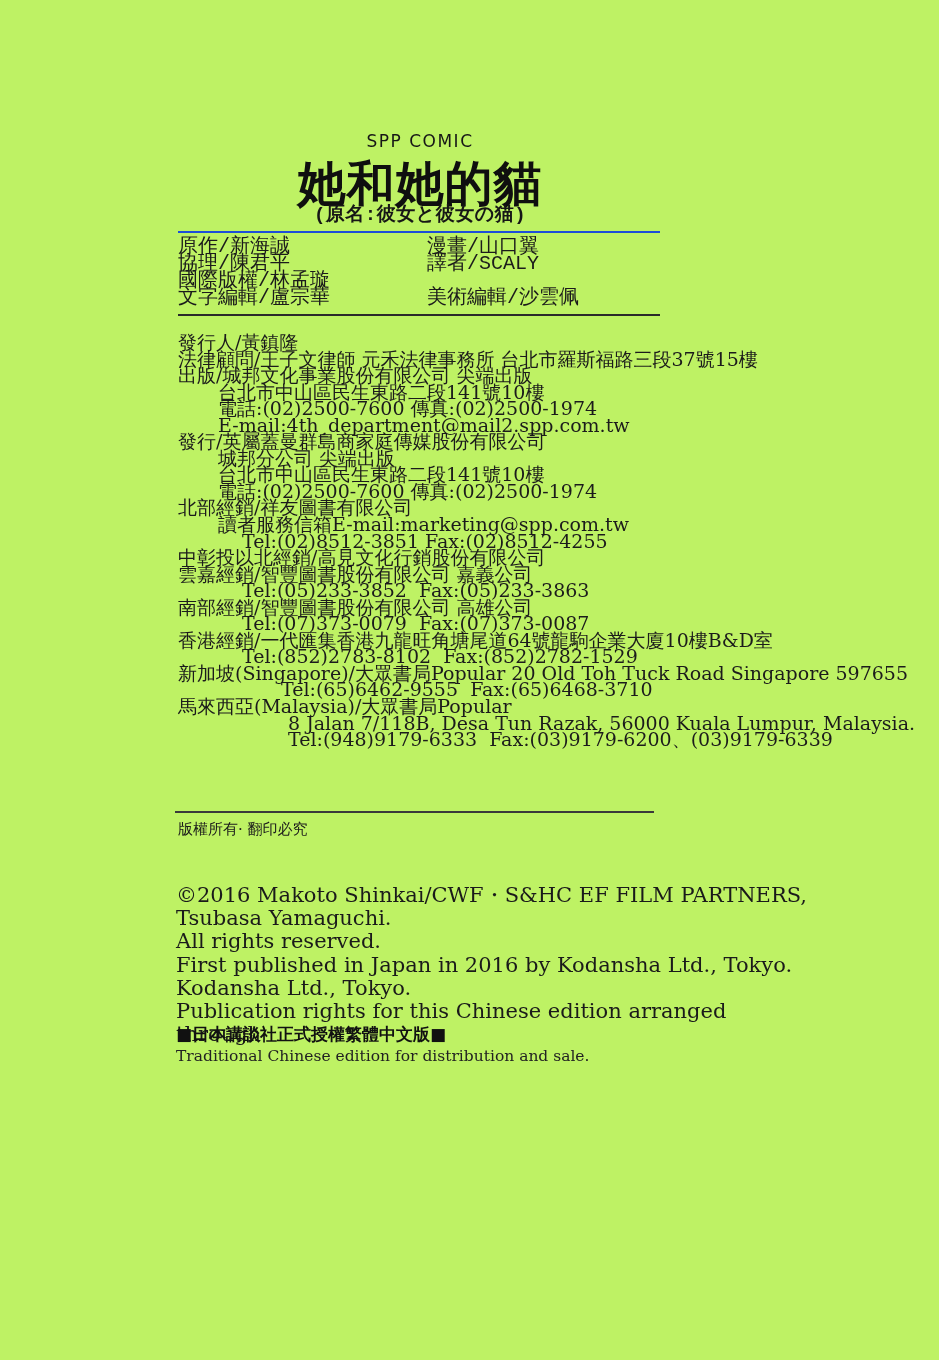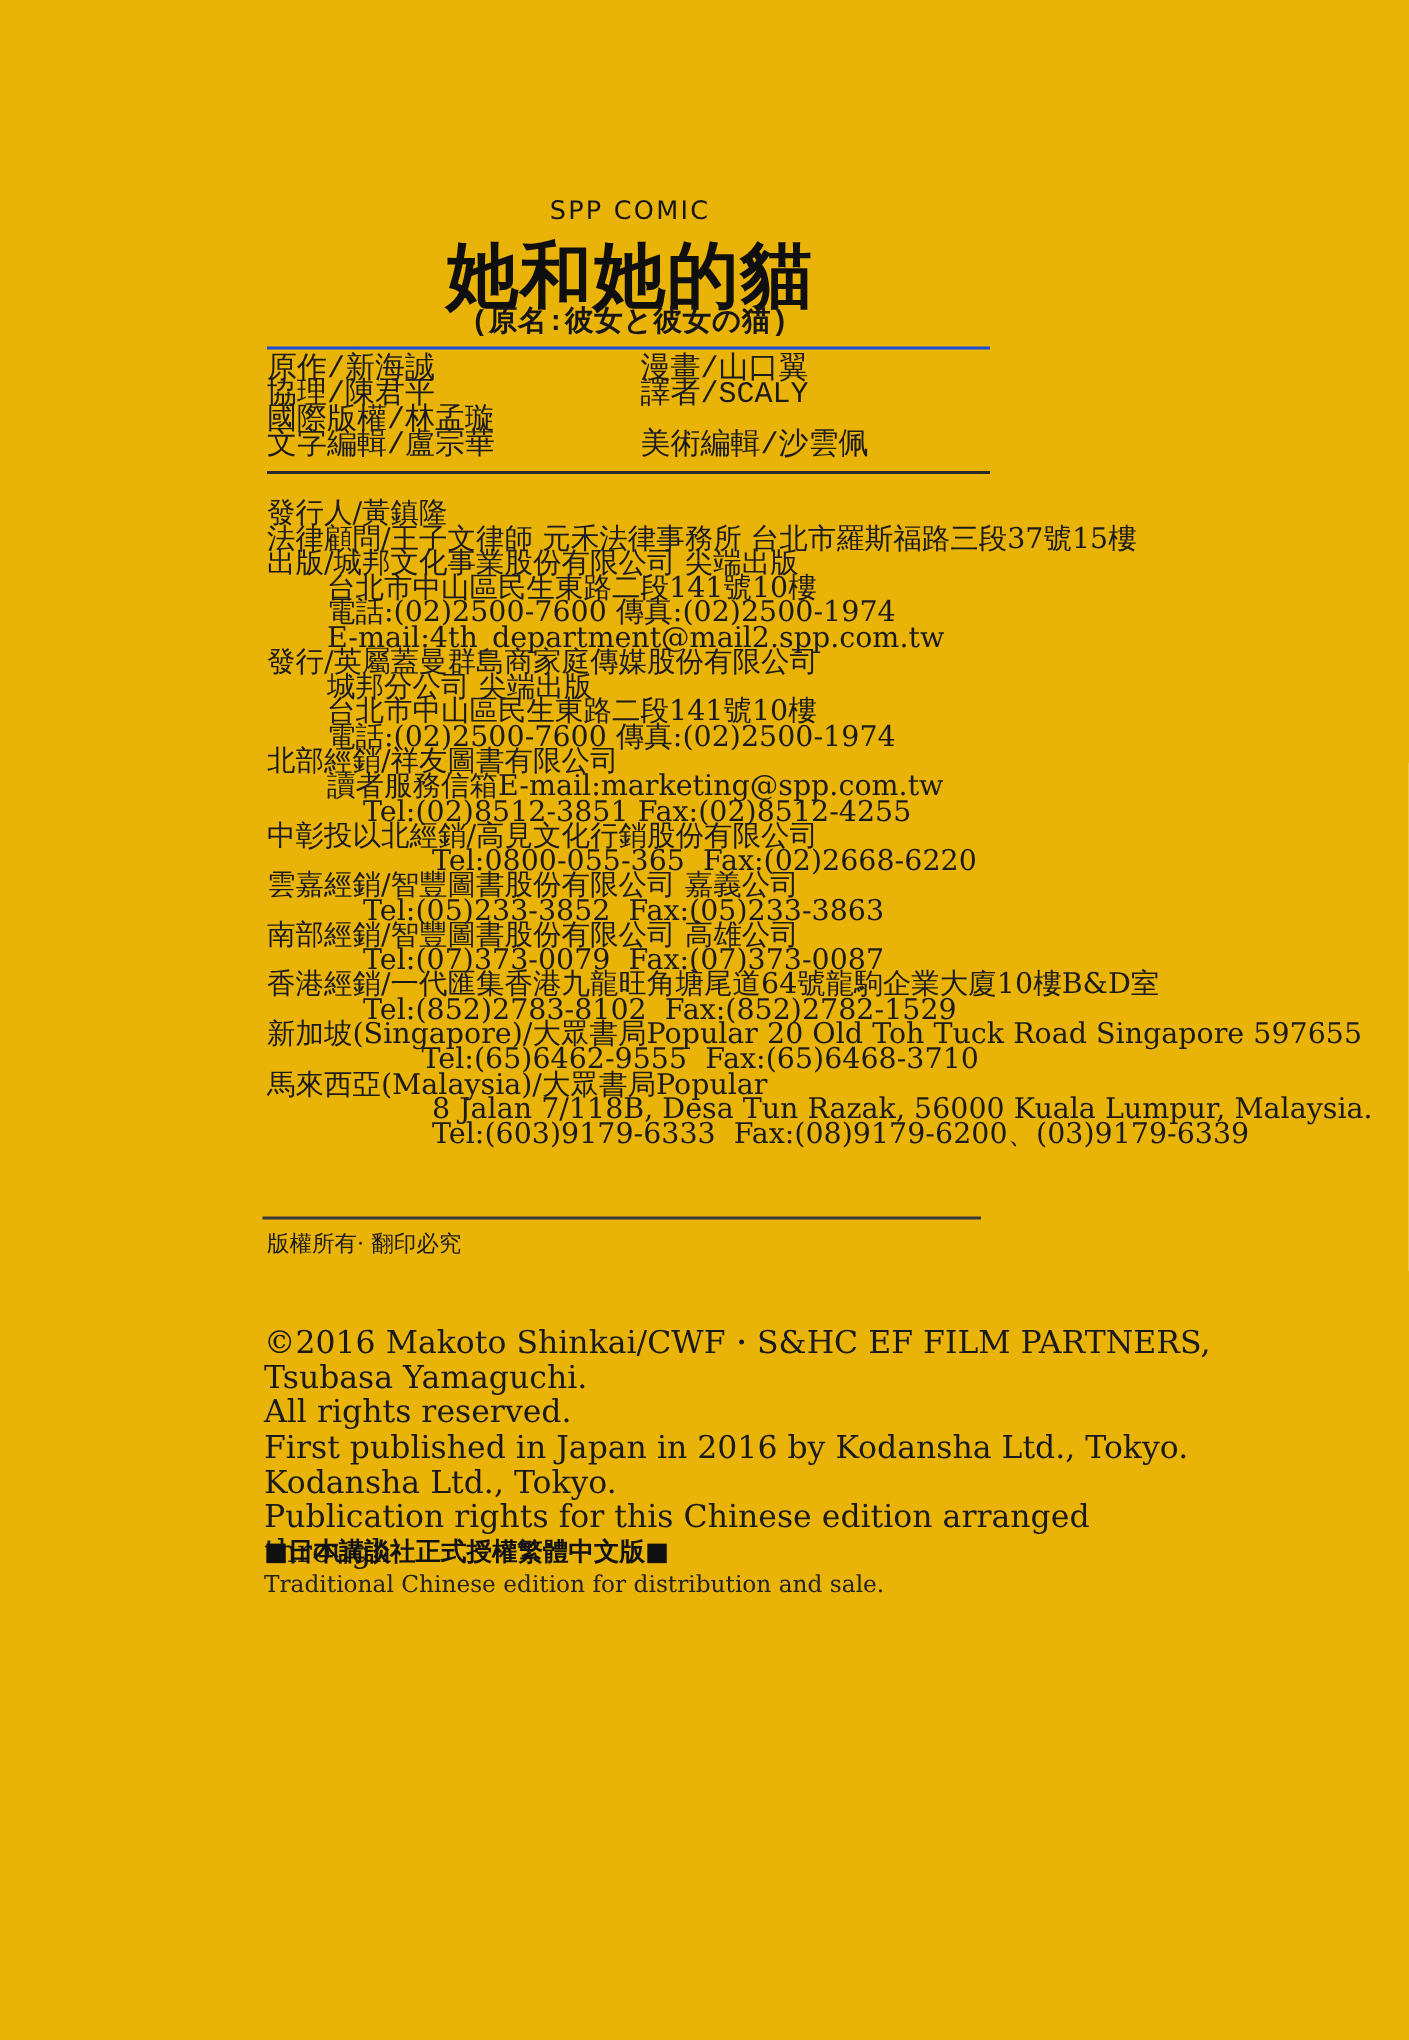--- a/index.html
+++ b/index.html
@@ -4,21 +4,21 @@
 <style>
   html, body { margin: 0; padding: 0; }
   body {
     width: 939px; height: 1360px;
     background: #ffffff;
     color: #1b1b1b;
     font-family: "DejaVu Serif", "Liberation Serif", serif;
     position: relative;
     overflow: hidden;
   }
-  .page { position: absolute; inset: 0; background: #eab308; }
+  .page { position: absolute; inset: 0; background: #bef264; }
 
   
   .header-wrap { position: absolute; left: 0; top: 0; width: 840px; text-align: center; }
   .imprint {
     position: absolute; top: 131px; left: 0; width: 100%;
     font-family: "DejaVu Sans", "Liberation Sans", sans-serif;
     font-size: 17px; letter-spacing: 1.5px; color: #161616;
   }
   .book-title {
     position: absolute; top: 152px; left: 0; width: 100%;
@@ -115,32 +115,31 @@
     <div class="pub-line i1">電話:(02)2500-7600 傳真:(02)2500-1974</div>
     <div class="pub-line i1">E-mail:4th_department@mail2.spp.com.tw</div>
     <div class="pub-line i0">發行/英屬蓋曼群島商家庭傳媒股份有限公司</div>
     <div class="pub-line i1">城邦分公司 尖端出版</div>
     <div class="pub-line i1">台北市中山區民生東路二段141號10樓</div>
     <div class="pub-line i1">電話:(02)2500-7600 傳真:(02)2500-1974</div>
     <div class="pub-line i0">北部經銷/祥友圖書有限公司</div>
     <div class="pub-line i1">讀者服務信箱E-mail:marketing@spp.com.tw</div>
     <div class="pub-line i2">Tel:(02)8512-3851 Fax:(02)8512-4255</div>
     <div class="pub-line i0">中彰投以北經銷/高見文化行銷股份有限公司</div>
-    <div class="pub-line i4">Tel:0800-055-365  Fax:(02)2668-6220</div>
     <div class="pub-line i0">雲嘉經銷/智豐圖書股份有限公司 嘉義公司</div>
     <div class="pub-line i2">Tel:(05)233-3852  Fax:(05)233-3863</div>
     <div class="pub-line i0">南部經銷/智豐圖書股份有限公司 高雄公司</div>
     <div class="pub-line i2">Tel:(07)373-0079  Fax:(07)373-0087</div>
     <div class="pub-line i0">香港經銷/一代匯集香港九龍旺角塘尾道64號龍駒企業大廈10樓B&amp;D室</div>
     <div class="pub-line i2">Tel:(852)2783-8102  Fax:(852)2782-1529</div>
     <div class="pub-line i0">新加坡(Singapore)/大眾書局Popular 20 Old Toh Tuck Road Singapore 597655</div>
     <div class="pub-line i3">Tel:(65)6462-9555  Fax:(65)6468-3710</div>
     <div class="pub-line i0">馬來西亞(Malaysia)/大眾書局Popular</div>
     <div class="pub-line i4">8 Jalan 7/118B, Desa Tun Razak, 56000 Kuala Lumpur, Malaysia.</div>
-    <div class="pub-line i4">Tel:(603)9179-6333  Fax:(08)9179-6200、(03)9179-6339</div>
+    <div class="pub-line i4">Tel:(948)9179-6333  Fax:(03)9179-6200、(03)9179-6339</div>
   </div>
 
   <div class="rule2"></div>
   <div class="rights-notice">版權所有· 翻印必究</div>
 
   <div class="copyright-block">
     <div>©2016 Makoto Shinkai/CWF・S&amp;HC EF FILM PARTNERS, Tsubasa Yamaguchi.</div>
     <div>All rights reserved.</div>
     <div>First published in Japan in 2016 by Kodansha Ltd., Tokyo.</div>
     <div>Kodansha Ltd., Tokyo.</div>

